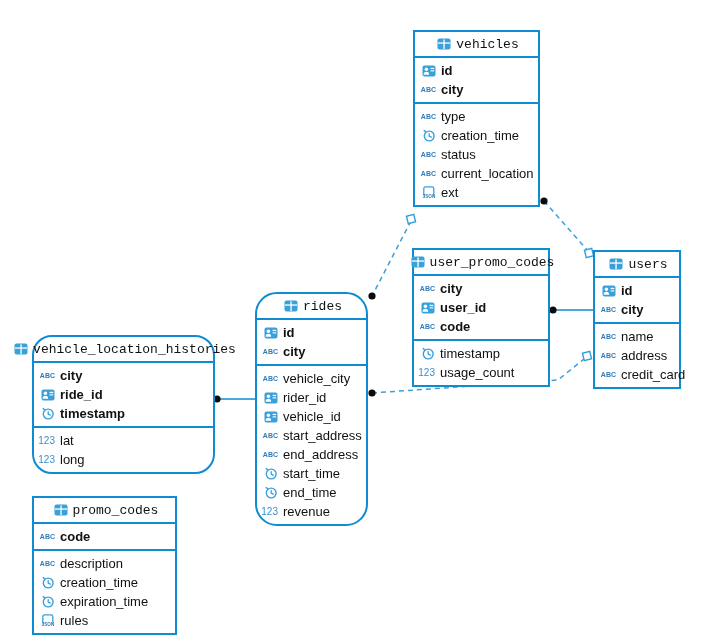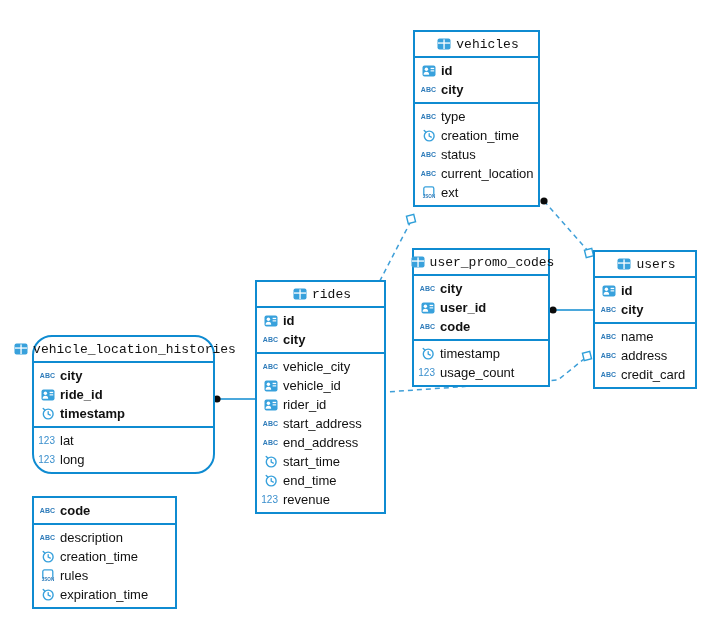--- a/index.html
+++ b/index.html
@@ -211,21 +211,21 @@
           <span class="field-label">timestamp</span>
         </div>
         <div class="db-row">
           <span class="icon-box">
             <span class="num-glyph">123</span>
           </span>
           <span class="field-label">usage_count</span>
         </div>
       </div>
     </div>
-    <div class="db-table" style="left: 593px; top: 250px; width: 104px;">
+    <div class="db-table" style="left: 593px; top: 250px; width: 88px;">
       <div class="db-table-header">
         <span class="icon-box">
           <svg width="14" height="12" viewBox="0 0 14 12">
       <rect x="0.5" y="0.5" width="13" height="11" rx="2" fill="#38a1dc"></rect>
       <rect x="1" y="4.4" width="12" height="1.3" fill="#fff"></rect>
       <rect x="6.4" y="1.4" width="1.3" height="9.6" fill="#fff"></rect>
     </svg>
         </span>
         <span>users</span>
       </div>
@@ -263,21 +263,21 @@
           <span class="field-label">address</span>
         </div>
         <div class="db-row">
           <span class="icon-box">
             <span class="abc-glyph">ABC</span>
           </span>
           <span class="field-label">credit_card</span>
         </div>
       </div>
     </div>
-    <div class="db-table" style="left: 255px; top: 280px; width: 131px;">
+    <div class="db-table" style="left: 255px; top: 292px; width: 113px; border-radius: 22px;">
       <div class="db-table-header">
         <span class="icon-box">
           <svg width="14" height="12" viewBox="0 0 14 12">
       <rect x="0.5" y="0.5" width="13" height="11" rx="2" fill="#38a1dc"></rect>
       <rect x="1" y="4.4" width="12" height="1.3" fill="#fff"></rect>
       <rect x="6.4" y="1.4" width="1.3" height="9.6" fill="#fff"></rect>
     </svg>
         </span>
         <span>rides</span>
       </div>
@@ -311,36 +311,36 @@
         <div class="db-row">
           <span class="icon-box">
             <svg width="14" height="12" viewBox="0 0 14 12">
       <rect x="0.5" y="0.5" width="13" height="11" rx="2" fill="#38a1dc"></rect>
       <circle cx="4.4" cy="4.3" r="1.7" fill="#fff"></circle>
       <path d="M1.6 9.8 Q1.6 6.8 4.4 6.8 Q7.2 6.8 7.2 9.8 Z" fill="#fff"></path>
       <rect x="8.6" y="2.8" width="3.6" height="1.3" fill="#fff"></rect>
       <rect x="8.6" y="5.2" width="3.6" height="1.3" fill="#fff" opacity="0.85"></rect>
     </svg>
           </span>
+          <span class="field-label">rider_id</span>
+        </div>
+        <div class="db-row">
+          <span class="icon-box">
+            <svg width="14" height="12" viewBox="0 0 14 12">
+      <rect x="0.5" y="0.5" width="13" height="11" rx="2" fill="#38a1dc"></rect>
+      <circle cx="4.4" cy="4.3" r="1.7" fill="#fff"></circle>
+      <path d="M1.6 9.8 Q1.6 6.8 4.4 6.8 Q7.2 6.8 7.2 9.8 Z" fill="#fff"></path>
+      <rect x="8.6" y="2.8" width="3.6" height="1.3" fill="#fff"></rect>
+      <rect x="8.6" y="5.2" width="3.6" height="1.3" fill="#fff" opacity="0.85"></rect>
+    </svg>
+          </span>
           <span class="field-label">vehicle_id</span>
         </div>
         <div class="db-row">
           <span class="icon-box">
-            <svg width="14" height="12" viewBox="0 0 14 12">
-      <rect x="0.5" y="0.5" width="13" height="11" rx="2" fill="#38a1dc"></rect>
-      <circle cx="4.4" cy="4.3" r="1.7" fill="#fff"></circle>
-      <path d="M1.6 9.8 Q1.6 6.8 4.4 6.8 Q7.2 6.8 7.2 9.8 Z" fill="#fff"></path>
-      <rect x="8.6" y="2.8" width="3.6" height="1.3" fill="#fff"></rect>
-      <rect x="8.6" y="5.2" width="3.6" height="1.3" fill="#fff" opacity="0.85"></rect>
-    </svg>
-          </span>
-          <span class="field-label">rider_id</span>
-        </div>
-        <div class="db-row">
-          <span class="icon-box">
             <span class="abc-glyph">ABC</span>
           </span>
           <span class="field-label">start_address</span>
         </div>
         <div class="db-row">
           <span class="icon-box">
             <span class="abc-glyph">ABC</span>
           </span>
           <span class="field-label">end_address</span>
         </div>
@@ -422,20 +422,30 @@
         </div>
         <div class="db-row">
           <span class="icon-box">
             <span class="num-glyph">123</span>
           </span>
           <span class="field-label">long</span>
         </div>
       </div>
     </div>
     <div class="db-table" style="left: 32px; top: 496px; width: 145px;">
+      <div class="db-table-header">
+        <span class="icon-box">
+          <svg width="14" height="12" viewBox="0 0 14 12">
+      <rect x="0.5" y="0.5" width="13" height="11" rx="2" fill="#38a1dc"></rect>
+      <rect x="1" y="4.4" width="12" height="1.3" fill="#fff"></rect>
+      <rect x="6.4" y="1.4" width="1.3" height="9.6" fill="#fff"></rect>
+    </svg>
+        </span>
+        <span>promo_codes</span>
+      </div>
       <div class="db-section pk">
         <div class="db-row pk">
           <span class="icon-box">
             <span class="abc-glyph">ABC</span>
           </span>
           <span class="field-label">code</span>
         </div>
       </div>
       <div class="db-section">
         <div class="db-row">
@@ -446,36 +456,36 @@
         </div>
         <div class="db-row">
           <span class="icon-box">
             <svg width="14" height="13" viewBox="0 0 14 13">
       <circle cx="7.2" cy="7" r="4.9" fill="none" stroke="#38a1dc" stroke-width="1.4"></circle>
       <path d="M7.2 4.6 L7.2 7 L9.3 8.1" fill="none" stroke="#38a1dc" stroke-width="1.3" stroke-linecap="round"></path>
       <path d="M2.2 1.6 L3.8 3.1" stroke="#38a1dc" stroke-width="1.4" stroke-linecap="round"></path>
     </svg>
           </span>
           <span class="field-label">creation_time</span>
+        </div>
+        <div class="db-row">
+          <span class="icon-box">
+            <svg width="14" height="13" viewBox="0 0 14 13">
+      <circle cx="7.2" cy="7" r="4.9" fill="none" stroke="#38a1dc" stroke-width="1.4"></circle>
+      <path d="M7.2 4.6 L7.2 7 L9.3 8.1" fill="none" stroke="#38a1dc" stroke-width="1.3" stroke-linecap="round"></path>
+      <path d="M2.2 1.6 L3.8 3.1" stroke="#38a1dc" stroke-width="1.4" stroke-linecap="round"></path>
+    </svg>
+          </span>
+          <span class="field-label">expiration_time</span>
         </div>
         <div class="db-row">
           <span class="icon-box">
             <svg width="14" height="13" viewBox="0 0 14 13">
       <rect x="1.8" y="0.9" width="10" height="9.4" rx="1.6" fill="none" stroke="#38a1dc" stroke-width="1.3"></rect>
       <rect x="2.6" y="8.2" width="8.8" height="4.4" fill="#fff"></rect>
       <text x="7" y="12.2" font-size="4.6" font-weight="700" fill="#2f7cba" text-anchor="middle" font-family="Liberation Sans, sans-serif">JSON</text>
     </svg>
           </span>
           <span class="field-label">rules</span>
         </div>
-        <div class="db-row">
-          <span class="icon-box">
-            <svg width="14" height="13" viewBox="0 0 14 13">
-      <circle cx="7.2" cy="7" r="4.9" fill="none" stroke="#38a1dc" stroke-width="1.4"></circle>
-      <path d="M7.2 4.6 L7.2 7 L9.3 8.1" fill="none" stroke="#38a1dc" stroke-width="1.3" stroke-linecap="round"></path>
-      <path d="M2.2 1.6 L3.8 3.1" stroke="#38a1dc" stroke-width="1.4" stroke-linecap="round"></path>
-    </svg>
-          </span>
-          <span class="field-label">expiration_time</span>
-        </div>
       </div>
     </div>
   </div>
 
 </body></html>

